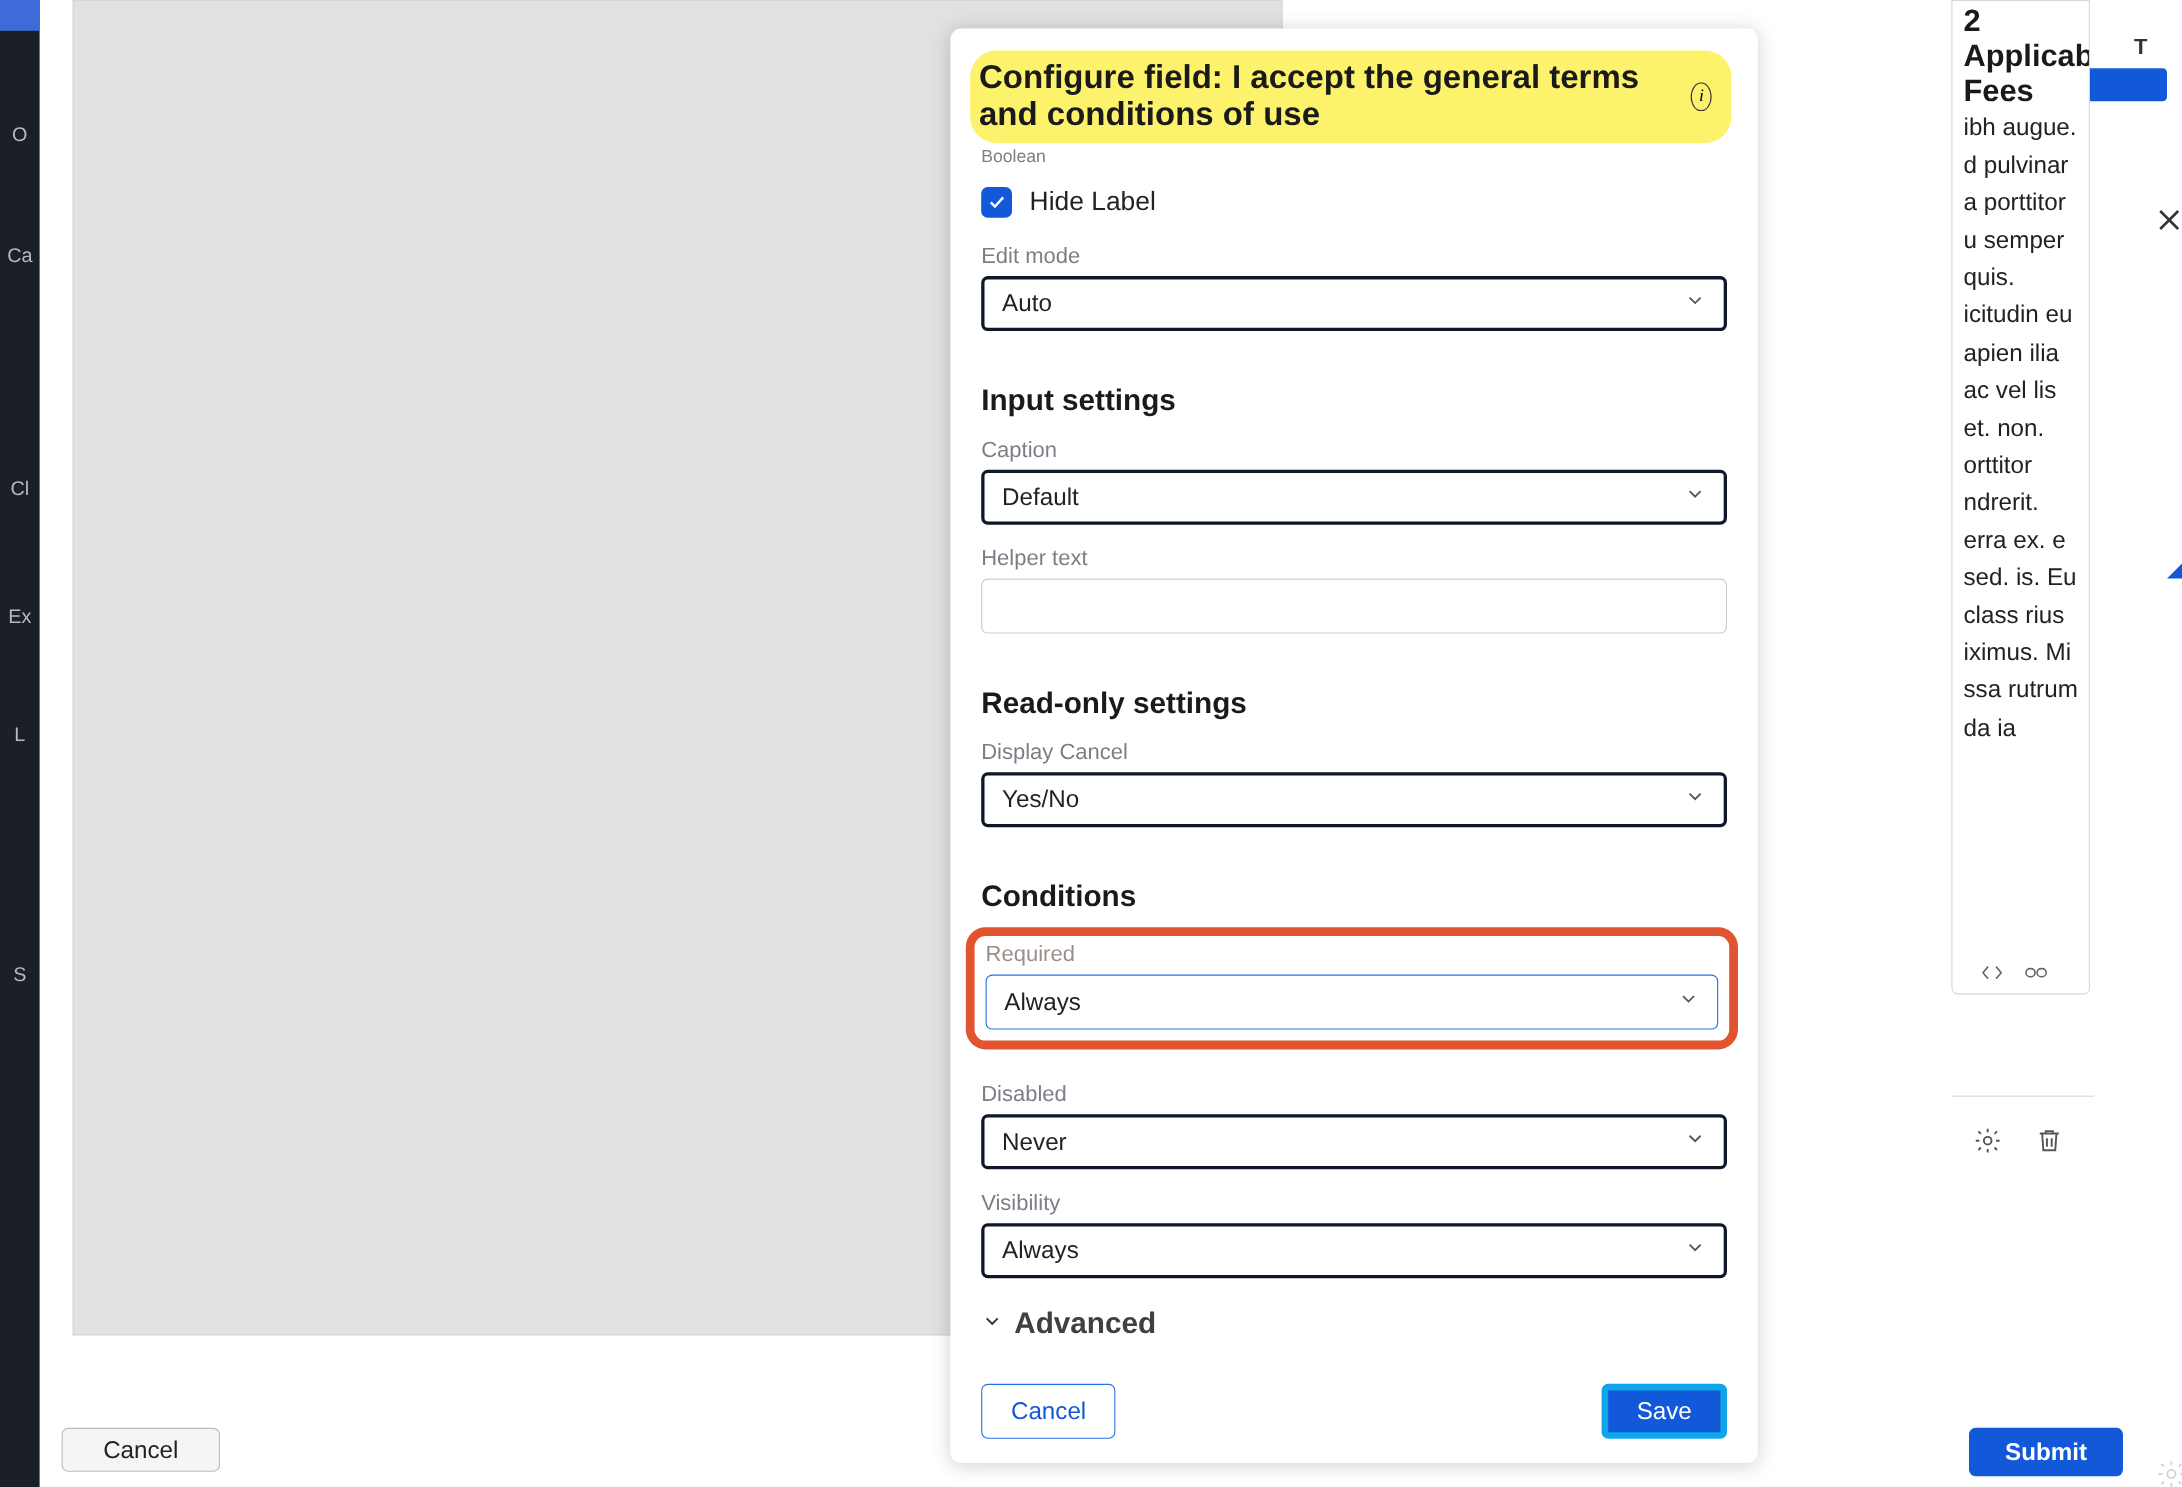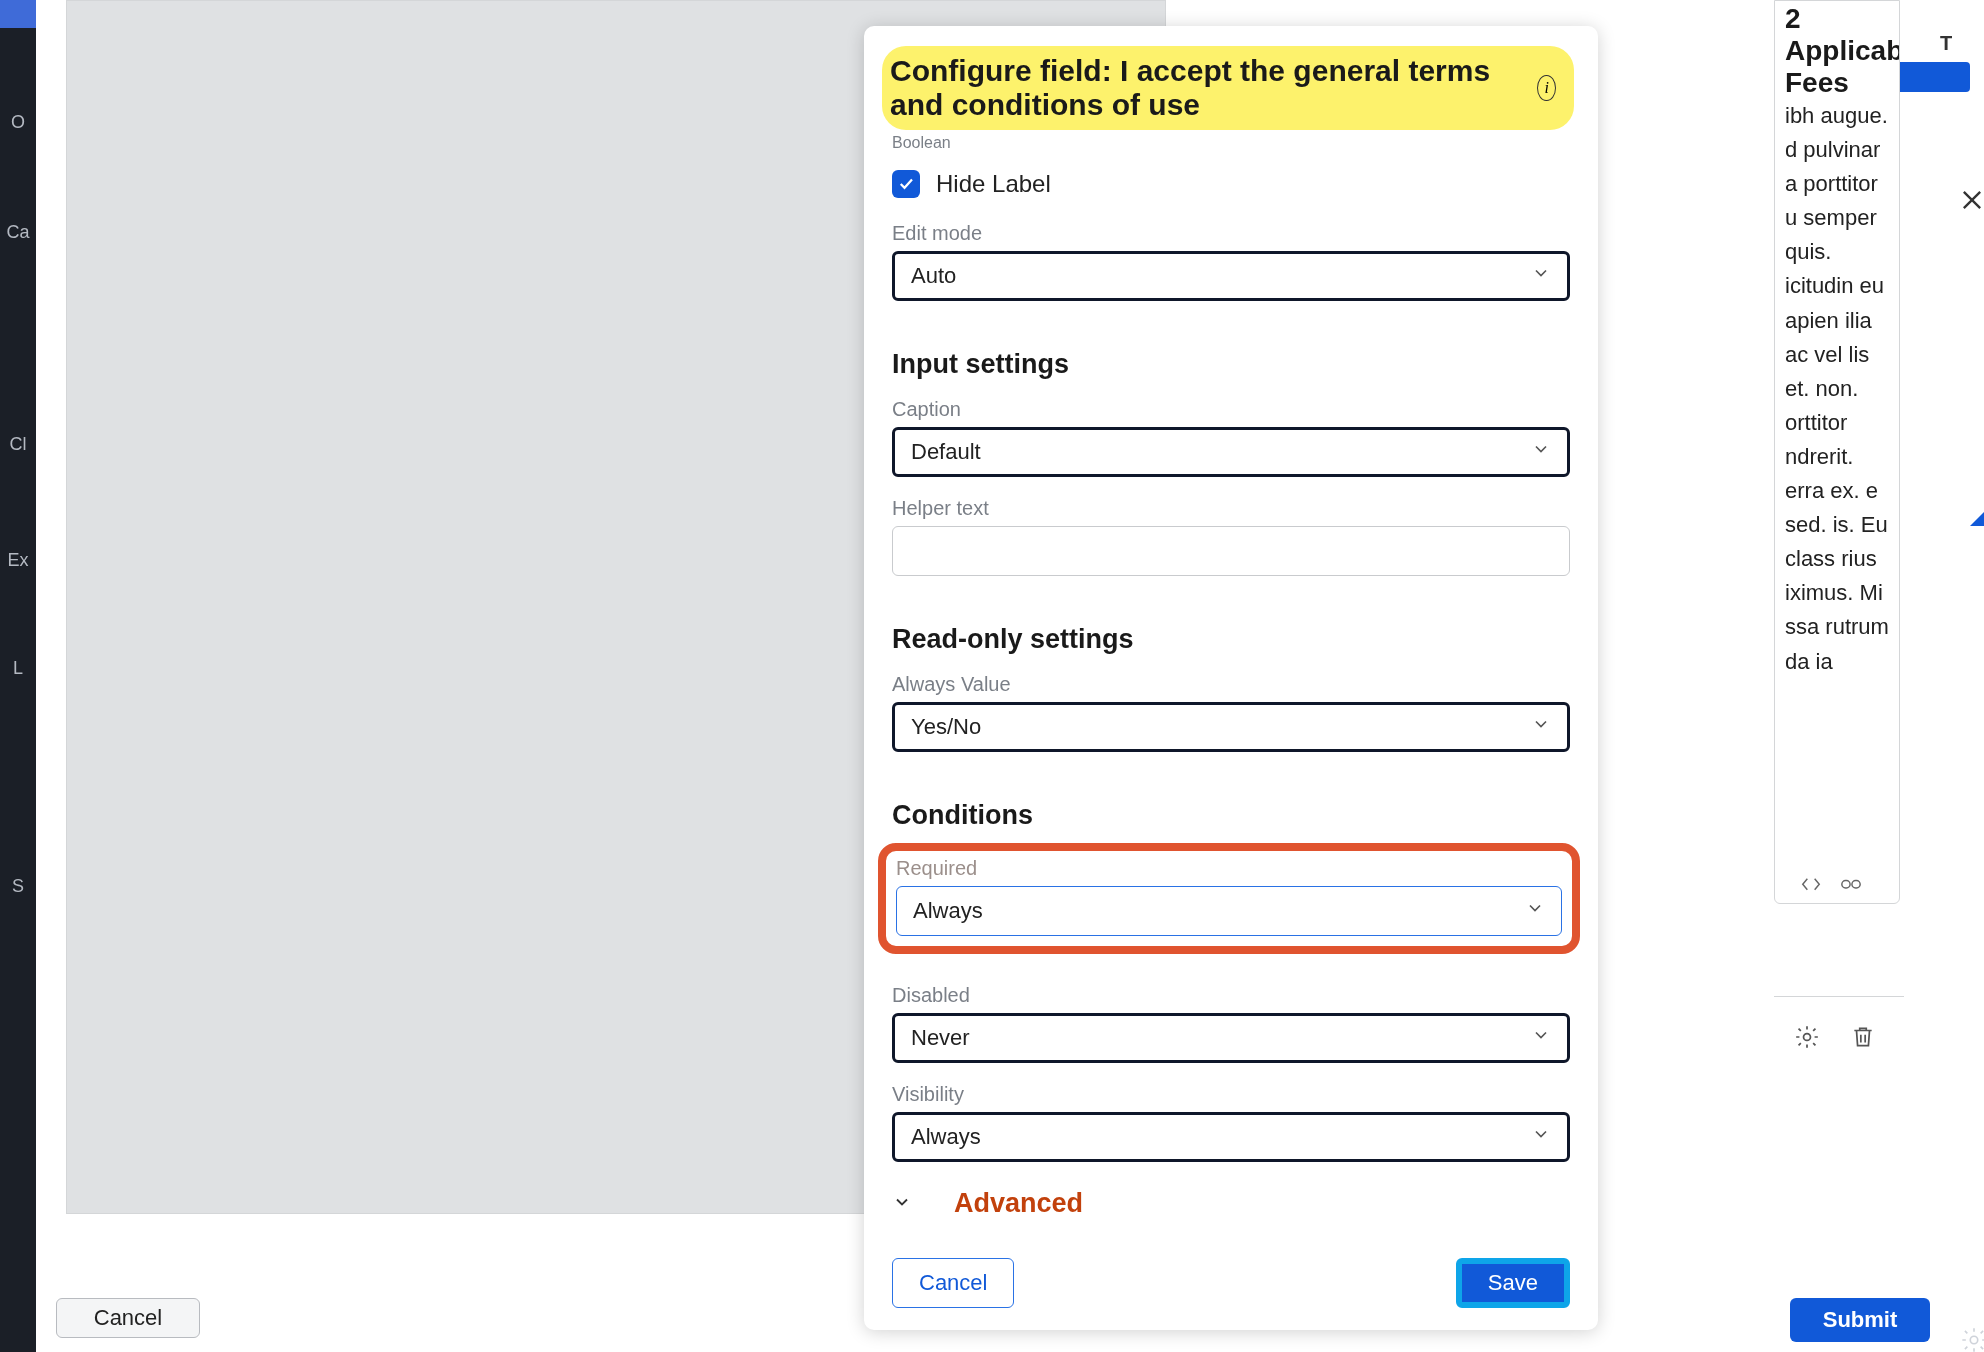--- a/index.html
+++ b/index.html
@@ -76,21 +76,21 @@
 
   
   .hl-wrap {
     border: 8px solid #e0542f; border-radius: 18px; padding: 6px 10px 10px 10px; margin: -6px -10px 30px -14px;
   }
   .hl-wrap .field-label { color: #9b8f8b; }
   .hl-wrap .select-box { border: 1.5px solid #2a72e5; }
 
   .adv-row { display: flex; align-items: center; gap: 10px; margin-top: 6px; }
   .adv-row .chev-down svg { width: 20px; height: 20px; stroke: #333; stroke-width: 2.2; fill: none; }
-  .adv-label { font-size: 27px; font-weight: 700; color: #c2410c; margin-left: 32px; }
+  .adv-label { font-size: 27px; font-weight: 700; color: #404040; }
 
   .modal-footer { margin-top: auto; display: flex; align-items: center; justify-content: space-between; padding-top: 22px; }
   .btn { height: 50px; border-radius: 6px; font-size: 22px; padding: 0 26px; display:inline-flex; align-items:center; justify-content:center; cursor:pointer; }
   .btn-secondary { border: 1.5px solid #2a72e5; color: #1159d8; background: #fff; }
   .btn-primary { background: #1159d8; color: #fff; border: 6px solid #0ea5e9; }
 
   
   .bg-right-card {
     position: absolute; left: 1774px; top: 0; width: 126px; height: 904px;
     background: #fff; border: 1px solid #d4d6d8; border-radius: 0 0 6px 6px;
@@ -238,21 +238,21 @@
     </div>
 
     <div class="form-group">
       <div class="field-label">Helper text</div>
       <input type="text" class="text-box" value="" style="">
     </div>
 
     <div class="section-title">Read-only settings</div>
 
     <div class="form-group">
-      <div class="field-label">Always Value</div>
+      <div class="field-label">Display Cancel</div>
       <div class="select-box">
         <span>Yes/No</span>
         <span class="chev"><svg viewBox="0 0 24 24">
               <path d="M6 9l6 6 6-6"></path>
             </svg></span>
       </div>
     </div>
 
     <div class="section-title">Conditions</div>
 

